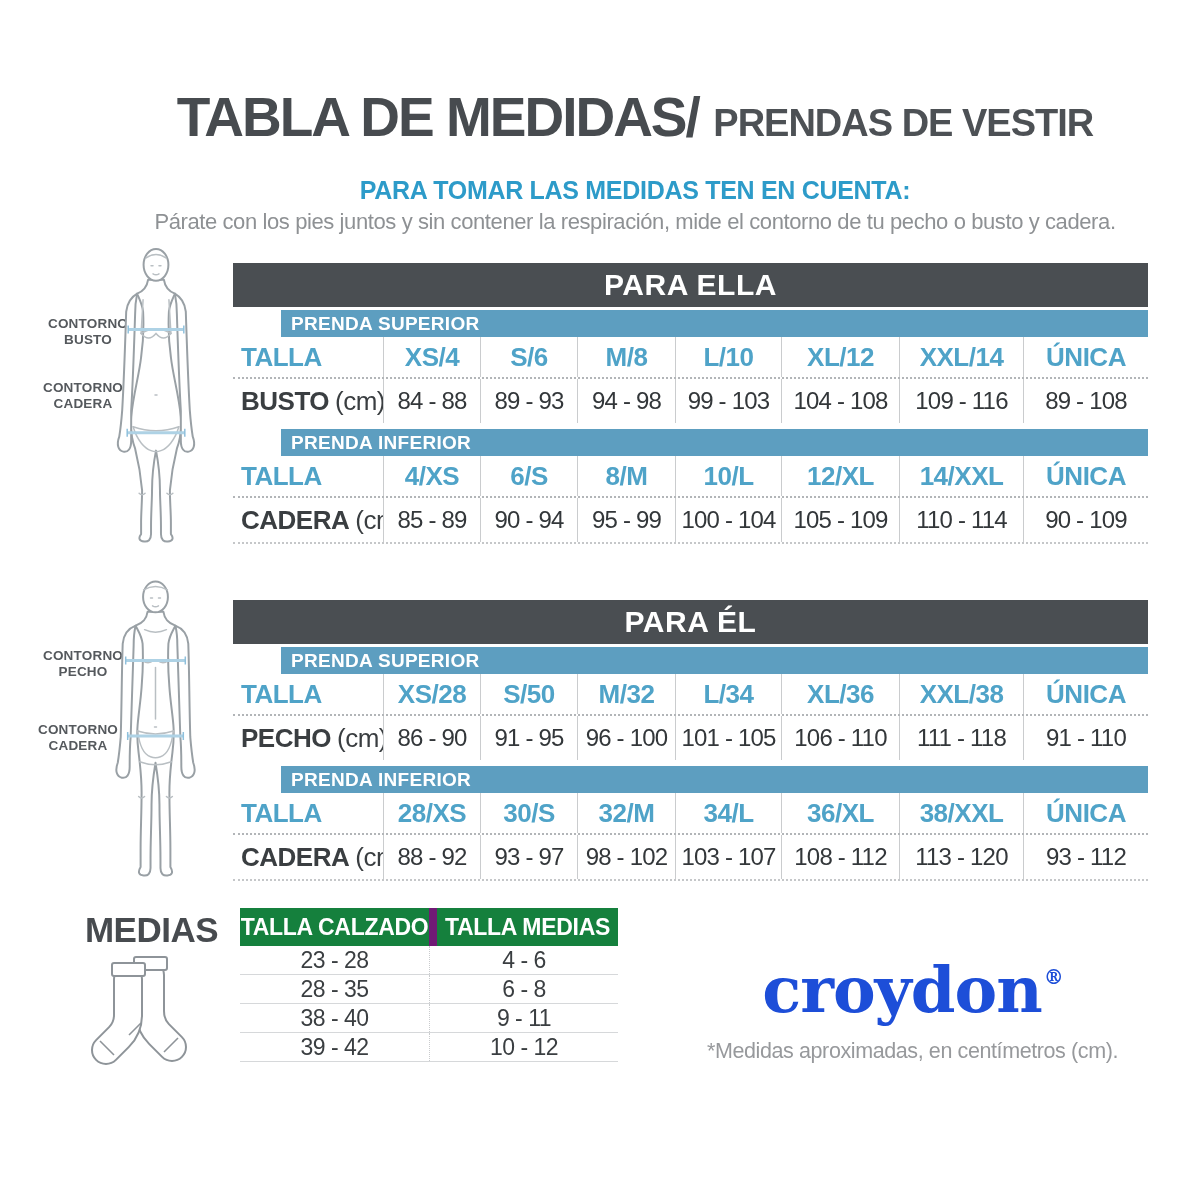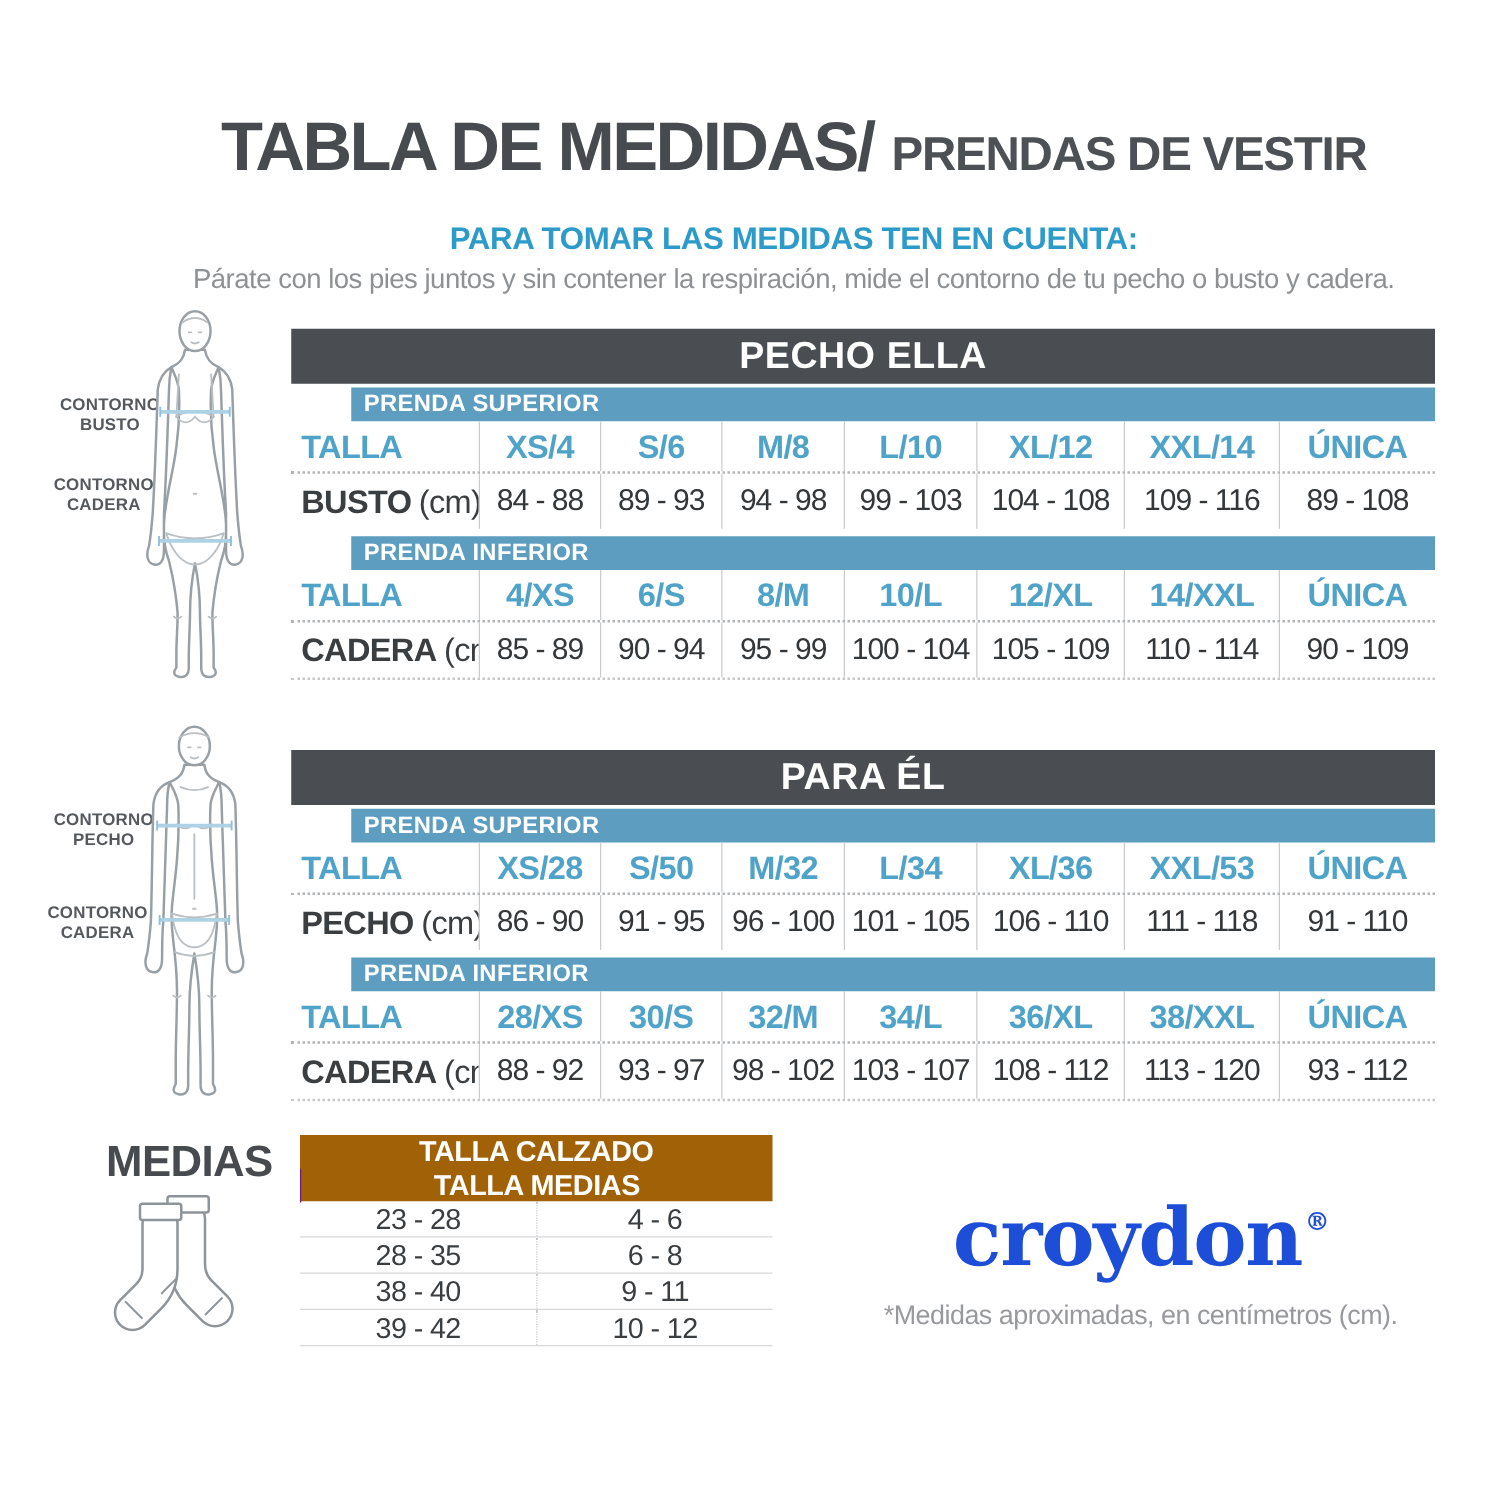--- a/index.html
+++ b/index.html
@@ -33,24 +33,24 @@
   .measure-b{font-weight:bold;color:#3a3e41;}
   .measure-u{font-weight:normal;margin-left:6px;color:#3a3e41;}
   
   .fig{position:absolute;}
   .fig-label{position:absolute;font-size:13.5px;font-weight:bold;color:#55595d;
     text-align:center;line-height:1.2;letter-spacing:0.2px;}
   
   .medias-title{position:absolute;left:60px;top:910px;width:158px;text-align:right;
     font-size:35px;font-weight:800;color:#474b4f;letter-spacing:-0.5px;}
   .socks-table{position:absolute;left:240px;top:908px;width:378px;}
-  .sk-head{display:grid;grid-template-columns:1fr;height:53px;background:#a16207;
+  .sk-head{display:grid;grid-template-columns:1fr 1fr;height:38px;background:#15803d;
     color:#ffffff;font-weight:bold;font-size:23px;letter-spacing:-0.3px;}
   .sk-head .c{display:flex;align-items:center;justify-content:center;}
-  .sk-head .c + .c{border-left:1px solid #701a75;}
+  .sk-head .c + .c{border-left:8px solid #701a75;}
   .sk-row{display:grid;grid-template-columns:1fr 1fr;height:28px;font-size:23px;
     color:#3a3e41;border-bottom:1px solid #d6d8da;letter-spacing:-0.5px;}
   .sk-row .c{display:flex;align-items:center;justify-content:center;text-align:center;}
   .sk-row .c + .c{border-left:1px dotted #c9cbcd;}
   
   .footer-block{position:absolute;left:640px;top:942px;width:545px;text-align:center;}
   .brand{font-family:"DejaVu Serif","Liberation Serif",serif;font-weight:bold;
     font-size:64px;color:#1d4ed8;letter-spacing:-1px;line-height:70px;}
   .brand sup{font-size:20px;vertical-align:28px;margin-left:2px;}
   .footnote{margin-top:14px;font-size:21.5px;color:#97999c;letter-spacing:-0.4px;}
@@ -148,21 +148,21 @@
       <path d="M25,81 L85,81"></path>
       <path d="M27,157 L83,157"></path>
     </g>
     <g stroke="#8fc0dc" stroke-width="1.5" fill="none">
       <path d="M25,77 L25,85 M85,77 L85,85"></path>
       <path d="M27,153 L27,161 M83,153 L83,161"></path>
     </g>
   </svg>
 
   <div class="size-table" style="top:263px;">
-    <div class="st-title">PECHO ELLA</div>
+    <div class="st-title">PARA ELLA</div>
 
     <div class="st-band">PRENDA SUPERIOR</div>
     <div class="st-grid row-sizes">
       <div class="c label">TALLA</div>
       <div class="c">XS/4</div>
       <div class="c">S/6</div>
       <div class="c">M/8</div>
       <div class="c">L/10</div>
       <div class="c">XL/12</div>
       <div class="c">XXL/14</div>
@@ -212,21 +212,21 @@
     <div class="st-title">PARA ÉL</div>
 
     <div class="st-band">PRENDA SUPERIOR</div>
     <div class="st-grid row-sizes">
       <div class="c label">TALLA</div>
       <div class="c">XS/28</div>
       <div class="c">S/50</div>
       <div class="c">M/32</div>
       <div class="c">L/34</div>
       <div class="c">XL/36</div>
-      <div class="c">XXL/53</div>
+      <div class="c">XXL/38</div>
       <div class="c">ÚNICA</div>
     </div>
     <div class="st-grid row-values">
       <div class="c label">
         <span class="measure-b">PECHO</span>
         <span class="measure-u">(cm)</span>
       </div>
       <div class="c">86 - 90</div>
       <div class="c">91 - 95</div>
       <div class="c">96 - 100</div>

